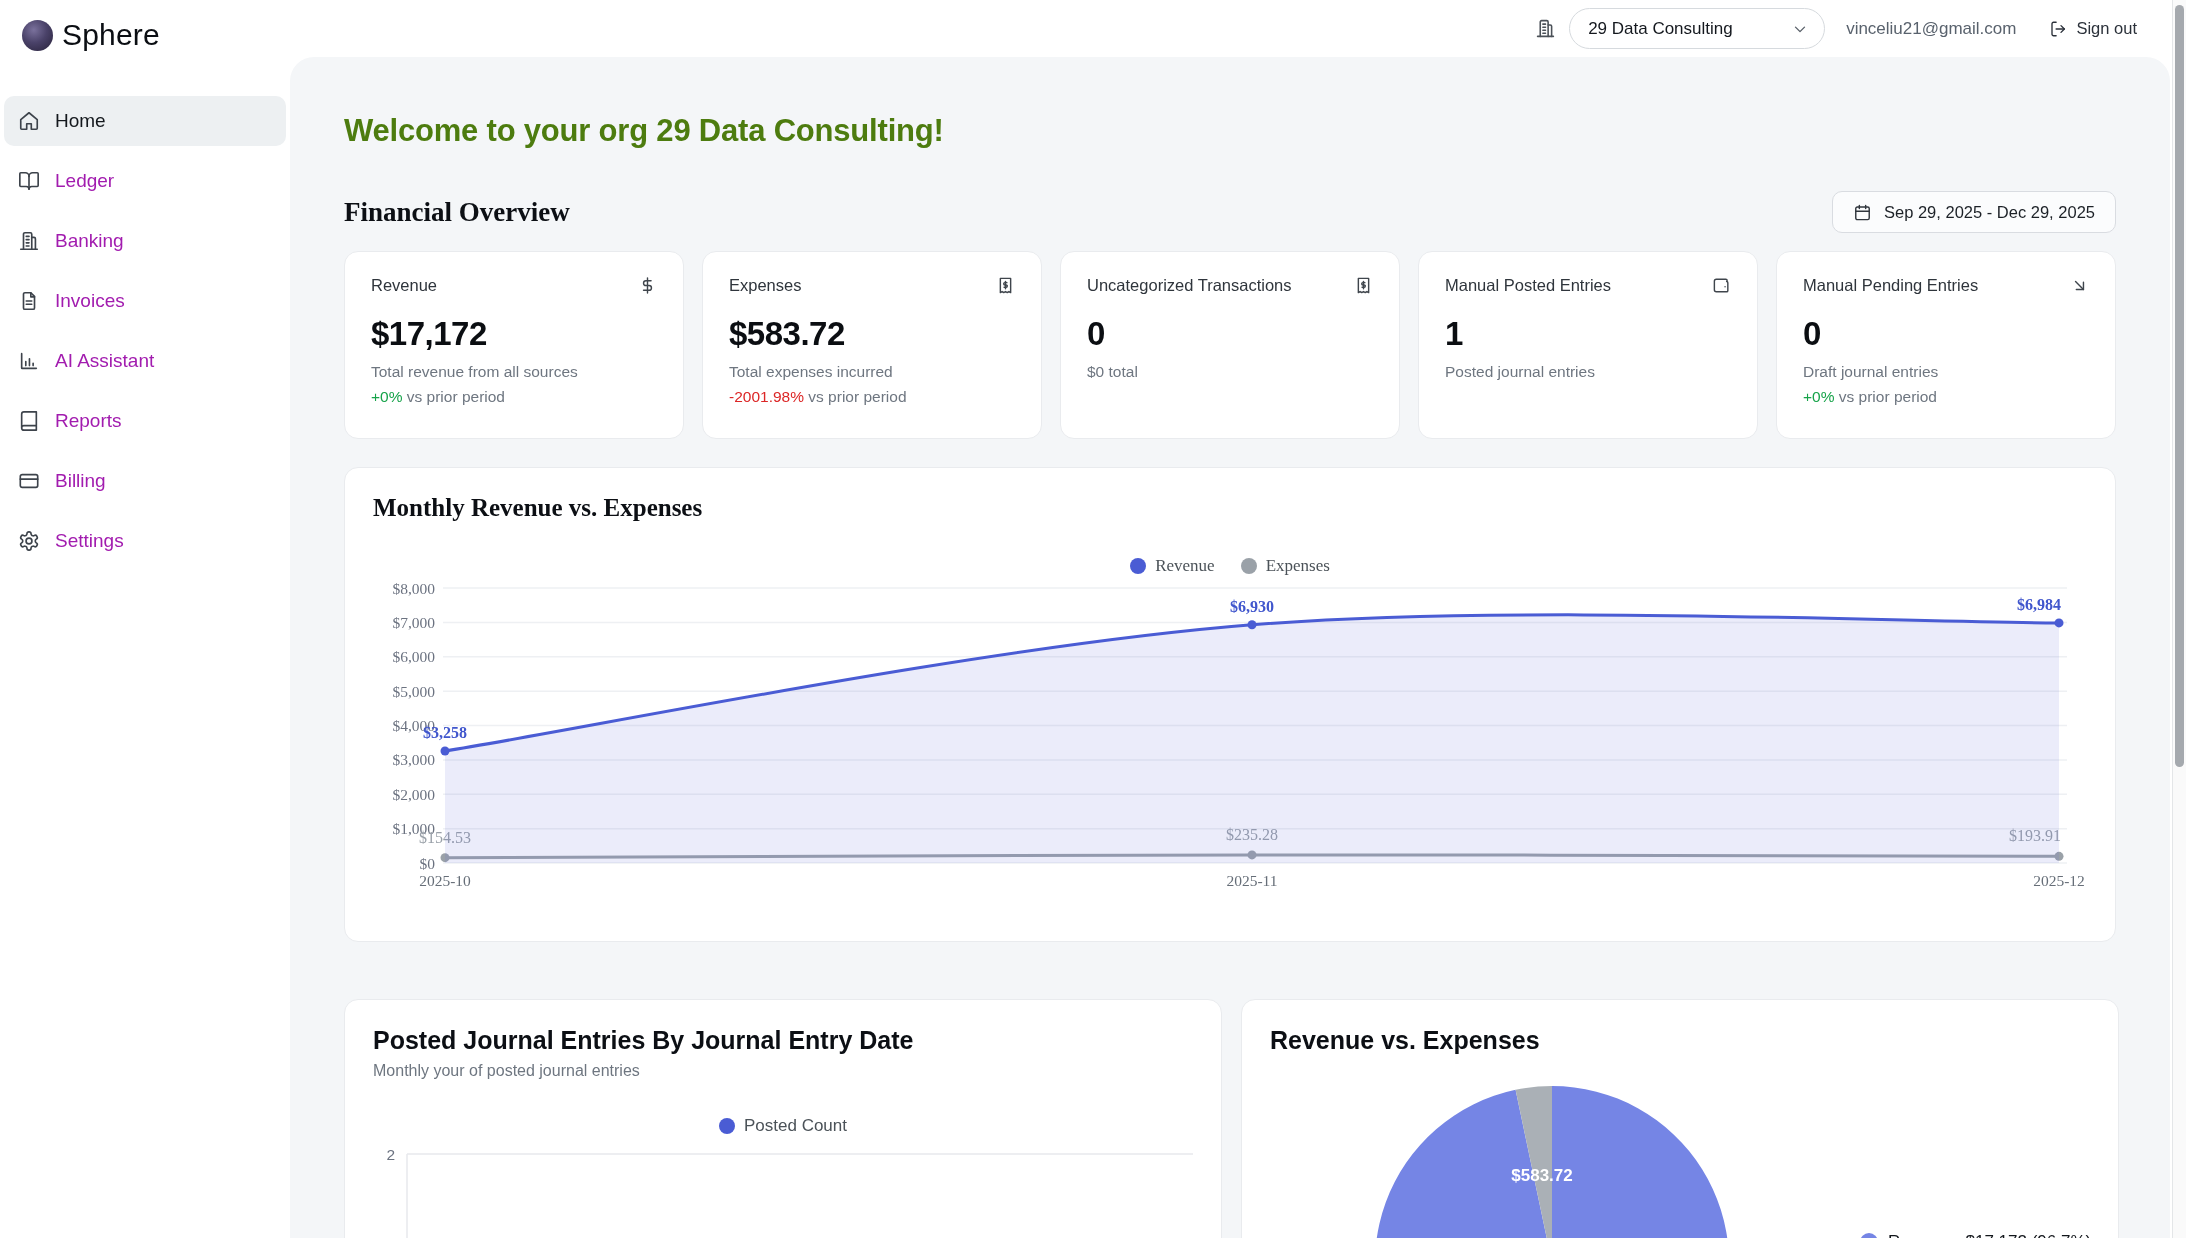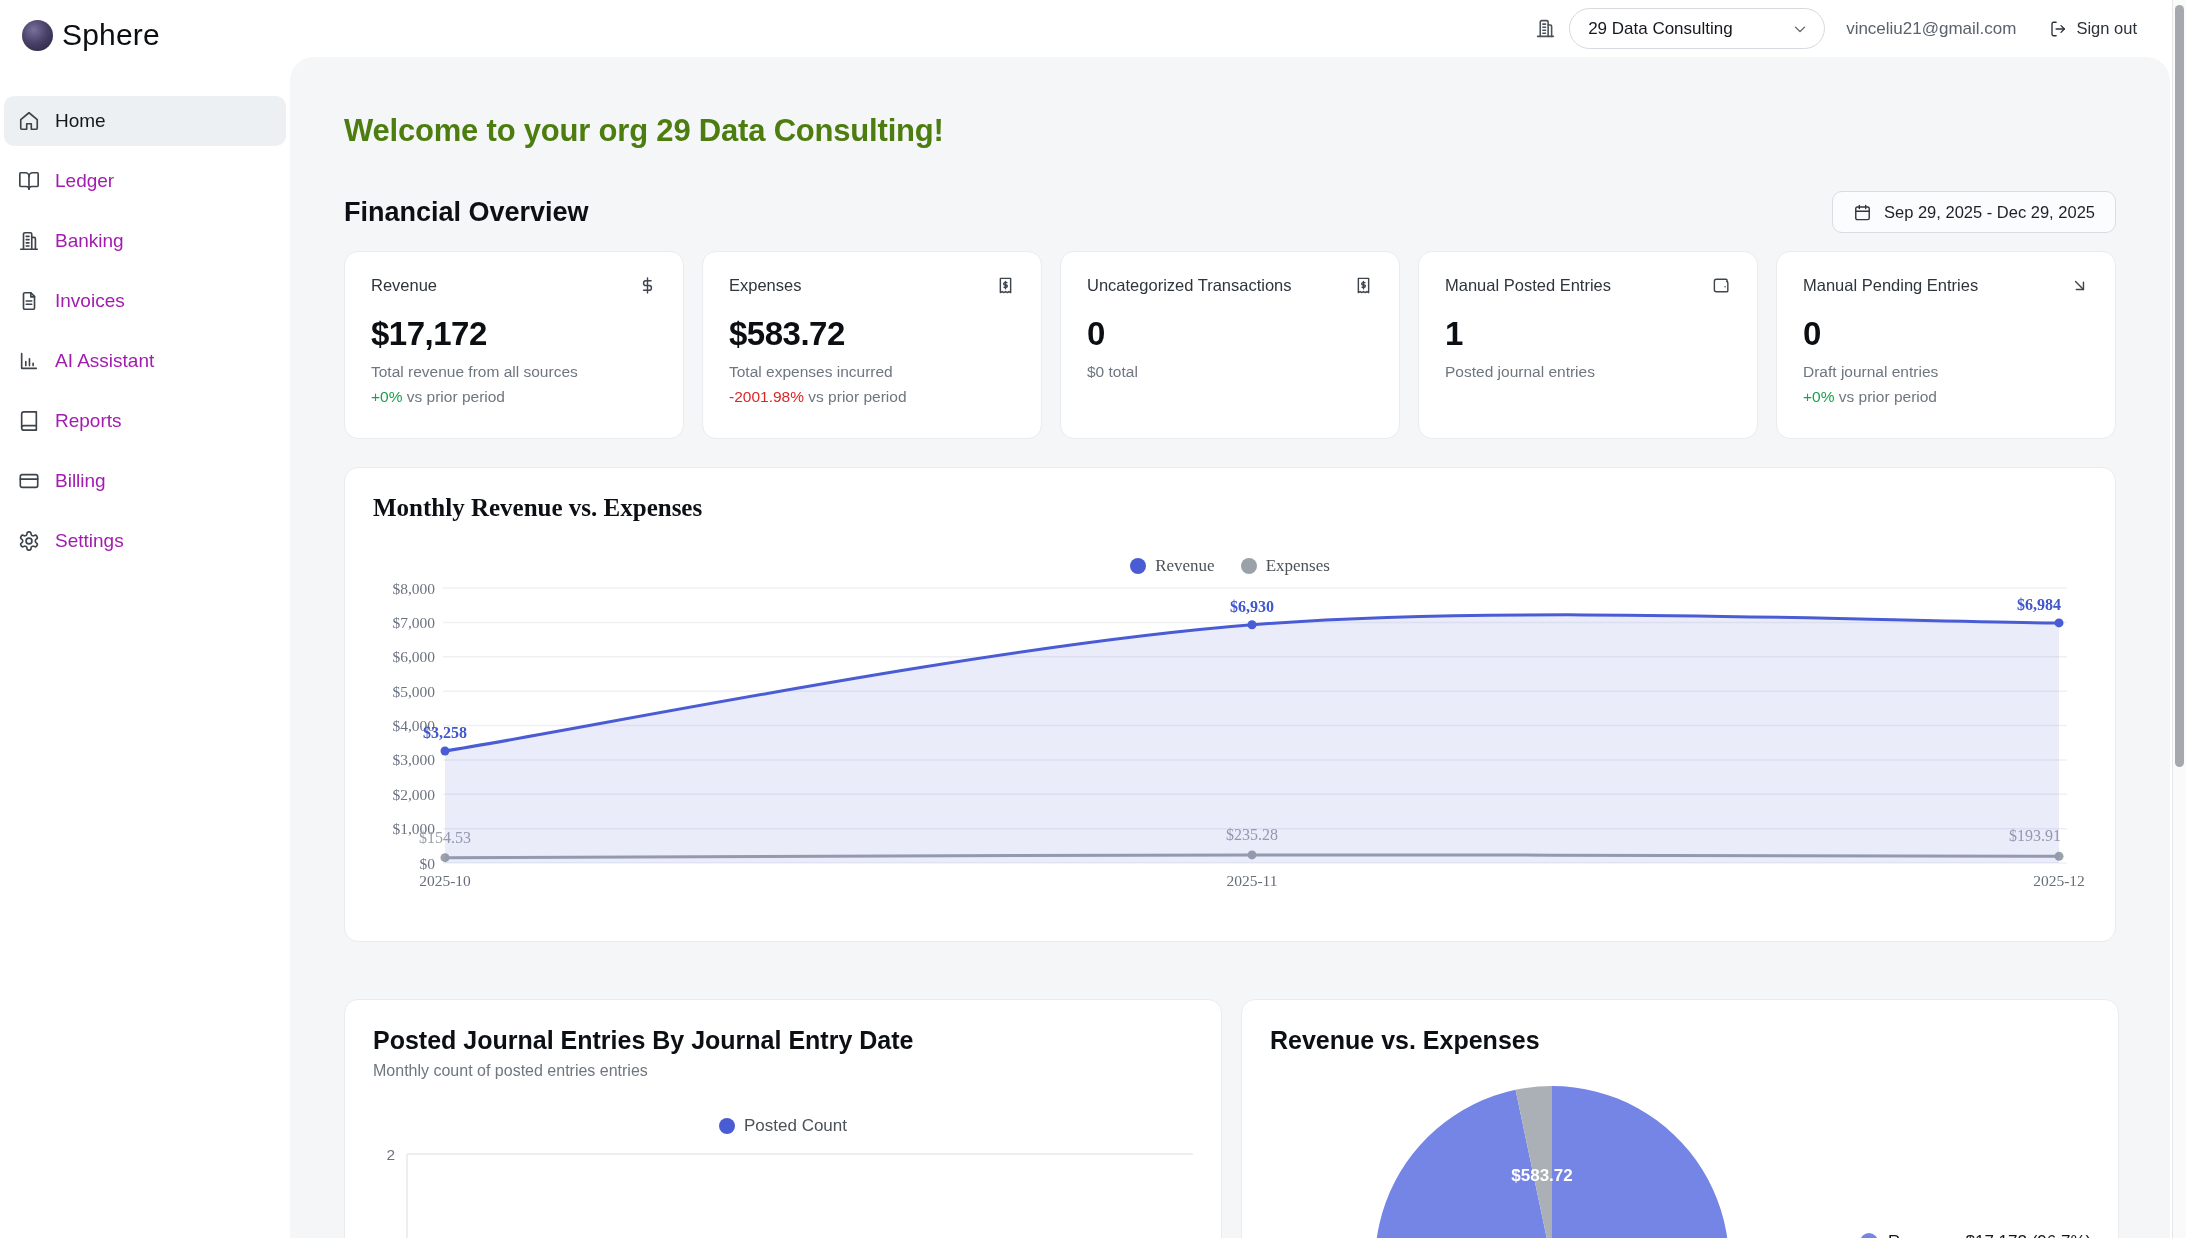--- a/index.html
+++ b/index.html
@@ -35,21 +35,21 @@
   .email { font-size:17px; color:#59626d; margin-left:21px; }
   .signout { display:flex; align-items:center; gap:9px; margin-left:27px; font-size:16.5px;
     color:#2b313a; background:none; border:none; cursor:pointer; font-family:inherit; }
   .signout .icon { width:18px; height:18px; color:#2b313a; }
 
   
   .panel { position:absolute; left:290px; top:57px; right:16px; height:1600px;
     background:#f4f6f8; border-radius:24px 24px 0 0; padding:56px 54px 0 54px; }
   h1.welcome { margin:0; font-size:31px; font-weight:700; letter-spacing:-.2px; color:#4d7c0f; }
   .section-row { margin-top:42px; display:flex; align-items:center; justify-content:space-between; }
-  h2.section-title { margin:0; font-size:27px; font-weight:700; color:#0c0f14; }
+  h2.section-title { margin:0; font-size:27px; font-weight:700; color:#0c0f14;font-family:Liberation Serif, serif; }
   .date-range { display:flex; align-items:center; gap:12px; height:42px; padding:0 20px;
     border:1px solid #d9dce1; border-radius:10px; background:#fbfcfd; font-size:16.5px;
     color:#1c2127; cursor:pointer; font-family:inherit; }
   .date-range .icon { width:19px; height:19px; color:#30363d; }
 
   
   .cards { margin-top:18px; display:grid; grid-template-columns:repeat(5,1fr); gap:18px; }
   .stat-card { background:#fff; border:1px solid #e9ebee; border-radius:14px; height:188px; padding:24px 26px; }
   .stat-head { display:flex; justify-content:space-between; align-items:center;
     font-size:16.5px; color:#2f353c; }
@@ -341,21 +341,21 @@
           <circle cx="1686" cy="42.925" r="4.5" fill="#4a5cd4"></circle>
           <text x="72" y="158.00625" text-anchor="middle" font-size="16" font-weight="600" fill="#4056cd">$3,258</text>
           <text x="879" y="31.781250000000007" text-anchor="middle" font-size="16" font-weight="600" fill="#4056cd">$6,930</text>
           <text x="1688" y="29.924999999999997" text-anchor="end" font-size="16" font-weight="600" fill="#4056cd">$6,984</text>
         </svg>
     </section>
 
     <div class="bottom-grid">
       <section class="chart-card bottom-card">
         <h3>Posted Journal Entries By Journal Entry Date</h3>
-        <p class="subtitle">Monthly count of posted entries entries</p>
+        <p class="subtitle">Monthly your of posted journal entries</p>
         <div class="legend bar-legend" id="bar-legend">
             <span class="legend-item">
               <span class="legend-dot" style="background:#4a5cd4"></span>
               <span>Posted Count</span>
             </span>
           </div>
         <svg class="bar-chart" id="bar-chart" width="820" height="250" viewBox="0 0 820 250">
             <text x="22" y="13.5" text-anchor="end" font-size="15.5" fill="#6b7280">2</text>
             <line x1="34" y1="8" x2="820" y2="8" stroke="#e7e9ec" stroke-width="1.5"></line>
             <line x1="34" y1="8" x2="34" y2="250" stroke="#e7e9ec" stroke-width="1.5"></line>

